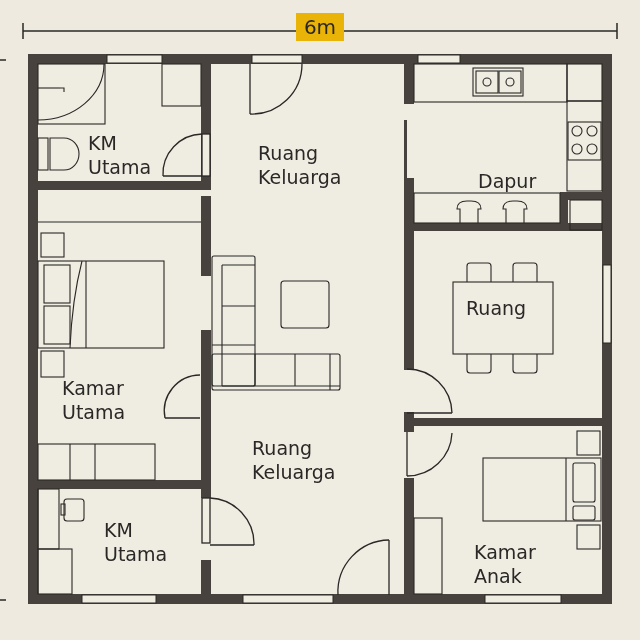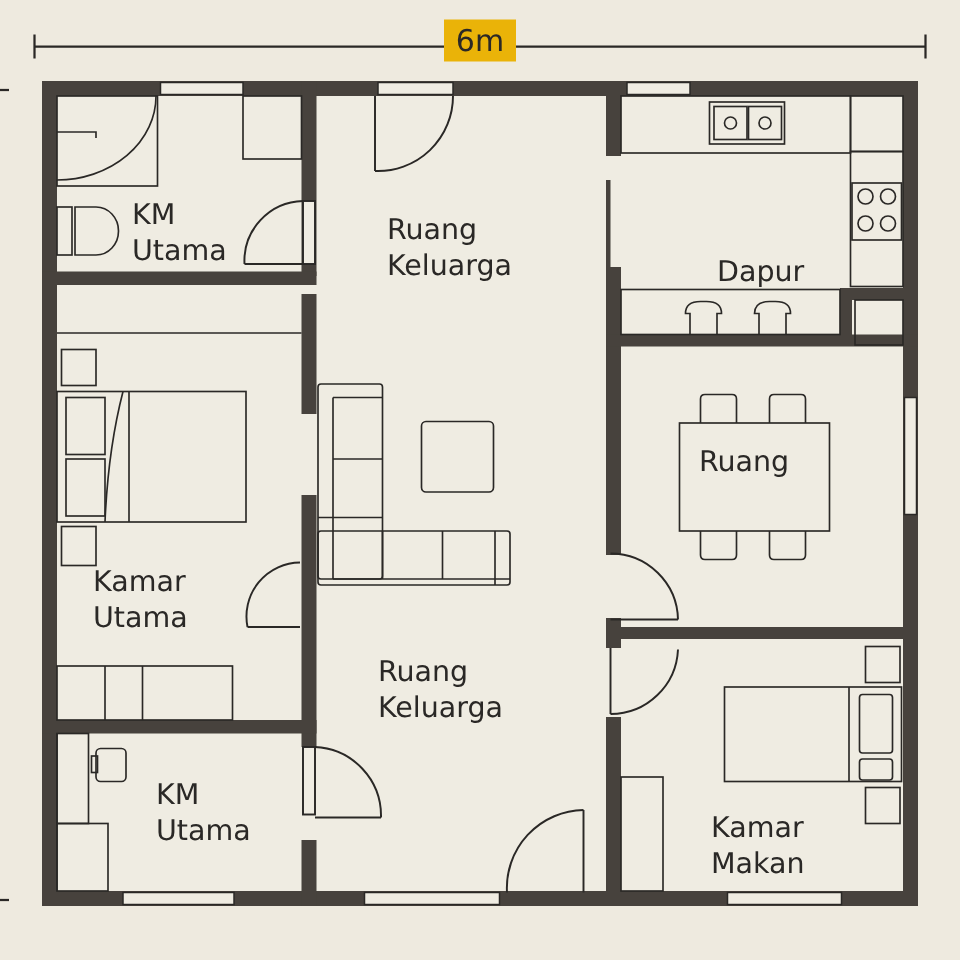--- a/index.html
+++ b/index.html
@@ -205,15 +205,15 @@
   <div class="lbl" style="left:252px;top:436px;width:106px;">
     <div>Ruang</div>
     <div>Keluarga</div>
   </div>
   <div class="lbl" style="left:104px;top:518px;width:74px;">
     <div>KM</div>
     <div>Utama</div>
   </div>
   <div class="lbl" style="left:474px;top:540px;width:80px;">
     <div>Kamar</div>
-    <div>Makan</div>
+    <div>Anak</div>
   </div>
 </div>
 
 </body></html>

